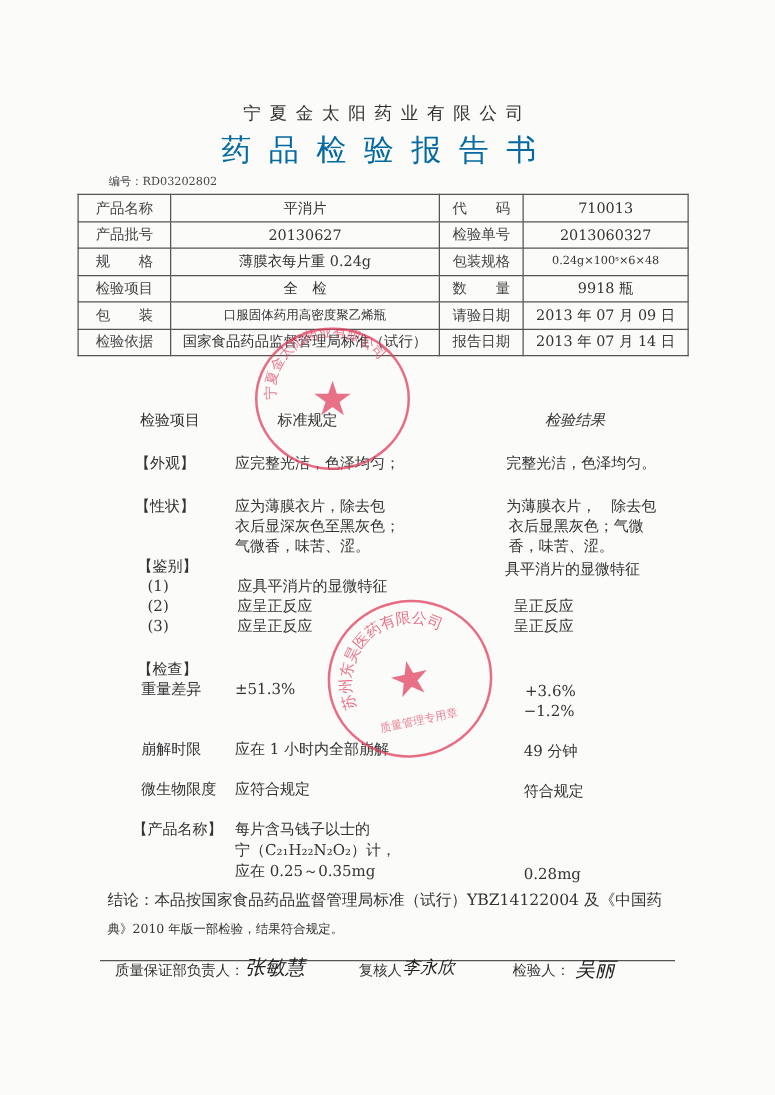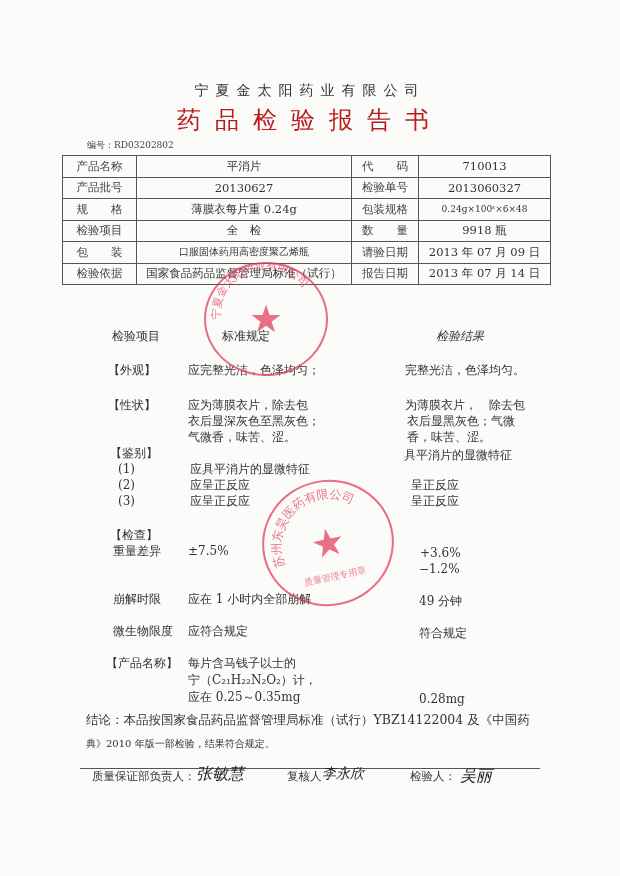--- a/index.html
+++ b/index.html
@@ -9,21 +9,21 @@
     font-family:"DejaVu Serif","Liberation Serif",serif;
     color:#2a2a2a;
   }
   .abs { position:absolute;text-align:center; }
   .company {
     top:82px; left:0; width:620px; text-align:center;
     font-size:14px; letter-spacing:7px; color:#333;
   }
   .title {
     top:104px; left:0; width:620px; text-align:center;
-    font-size:24px; letter-spacing:14px; color:#b91c1c;
+    font-size:24px; letter-spacing:14px; color:#0369a1;
   }
   .docno { top:139px; left:87px; font-size:9px; color:#444; }
   table.info {
     position:absolute; top:155px; left:62px; width:489px;
     border-collapse:collapse; font-size:11.5px; color:#333;
   }
   table.info td {
     border:1px solid #555; height:20.5px; padding:0; text-align:center;
     white-space:nowrap;
   }
@@ -120,21 +120,21 @@
 <div class="abs txt" style="top:447px;left:404px;">具平消片的显微特征</div>
 <div class="abs txt" style="top:477px;left:118px;">(2)</div>
 <div class="abs txt" style="top:477px;left:190px;">应呈正反应</div>
 <div class="abs txt" style="top:477px;left:411px;">呈正反应</div>
 <div class="abs txt" style="top:493px;left:118px;">(3)</div>
 <div class="abs txt" style="top:493px;left:190px;">应呈正反应</div>
 <div class="abs txt" style="top:493px;left:411px;">呈正反应</div>
 
 <div class="abs txt" style="top:527px;left:110px;">【检查】</div>
 <div class="abs txt" style="top:543px;left:113px;">重量差异</div>
-<div class="abs txt" style="top:543px;left:188px;">±7.5%</div>
+<div class="abs txt" style="top:543px;left:188px;">±51.3%</div>
 <div class="abs txt" style="top:545px;left:420px;">+3.6%</div>
 <div class="abs txt" style="top:561px;left:419px;">−1.2%</div>
 
 <div class="abs txt" style="top:591px;left:113px;">崩解时限</div>
 <div class="abs txt" style="top:591px;left:188px;">应在 1 小时内全部崩解</div>
 <div class="abs txt" style="top:593px;left:419px;">49 分钟</div>
 
 <div class="abs txt" style="top:623px;left:113px;">微生物限度</div>
 <div class="abs txt" style="top:623px;left:188px;">应符合规定</div>
 <div class="abs txt" style="top:625px;left:419px;">符合规定</div>

